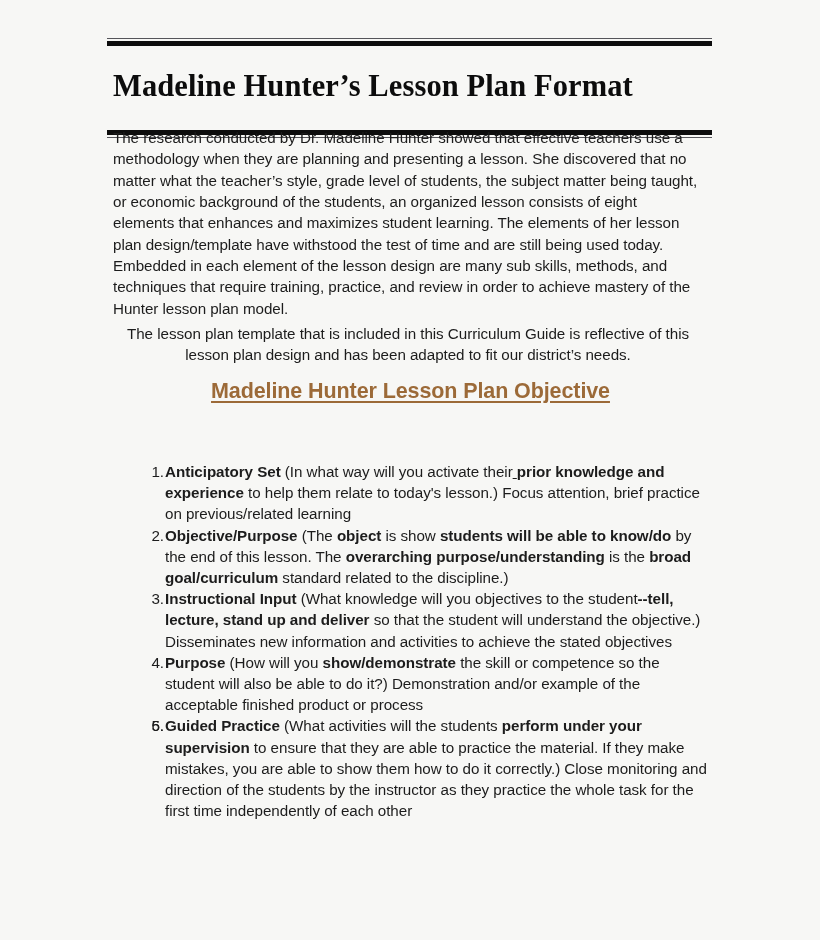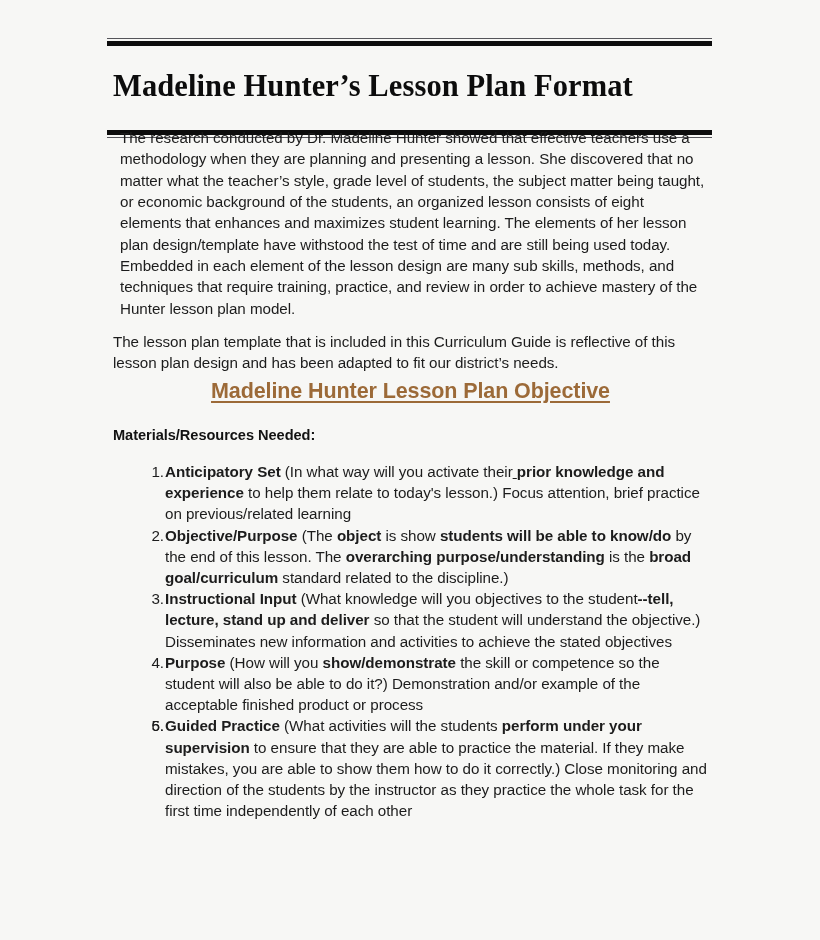--- a/index.html
+++ b/index.html
@@ -56,28 +56,29 @@
 
   
   .para {
     position: absolute;
     font-size: 15.2px;
     line-height: 21.3px;
     color: #1c1c1c;
     letter-spacing: -0.05px;
   }
   #para-1 {
-    left: 120px;
+    left: 113px;
     top: 112px;
     width: 588px;
   }
   #para-2 {
     left: 113px;
-    top: 316px;
+    top: 308px;
     width: 590px;
+    text-align: center;
   }
 
   
   .template-heading {
     position: absolute;
     left: 113px;
     top: 379px;
     width: 595px;
     text-align: center;
     font-size: 21.5px;
@@ -149,21 +150,20 @@
     <div class="rule-gap"></div>
     <div class="rule-thin"></div>
   </div>
 
   <p class="para" id="para-1">The research conducted by Dr. Madeline Hunter showed that effective teachers use a methodology when they are planning and presenting a lesson.  She discovered that no matter what the teacher’s style, grade level of students, the subject matter being taught, or economic background of the students, an organized lesson consists of eight elements that enhances and maximizes student learning.  The elements of her lesson plan design/template have withstood the test of time and are still being used today.  Embedded in each element of the lesson design are many sub skills, methods, and techniques that require training, practice, and review in order to achieve mastery of the Hunter lesson plan model.</p>
 
   <p class="para" id="para-2">The lesson plan template that is included in this Curriculum Guide is reflective of this lesson plan design and has been adapted to fit our district’s needs.</p>
 
   <div class="template-heading">Madeline Hunter Lesson Plan Objective</div>
 
-  <div class="materials-heading">Materials/Resources Needed:</div>
 
   <ol class="elements-list" id="elements-list">
       <li><span class="li-num">1.</span><span class="li-body"><b>Anticipatory Set</b><span> (In what way will you activate their</span><span class="us"> </span><b>prior knowledge and experience</b><span> to help them relate to today's lesson.) Focus attention, brief practice on previous/related learning</span></span></li>
       <li><span class="li-num">2.</span><span class="li-body"><b>Objective/Purpose</b><span> (The </span><b>object</b><span> is show </span><b>students will be able to know/do</b><span> by the end of this lesson. The </span><b>overarching purpose/understanding</b><span> is the </span><b>broad goal/curriculum</b><span> standard related to the discipline.)</span></span></li>
       <li><span class="li-num">3.</span><span class="li-body"><b>Instructional Input</b><span> (What knowledge will you objectives to the student</span><b>--tell, lecture, stand up and deliver</b><span> so that the student will understand the objective.) Disseminates new information and activities to achieve the stated objectives</span></span></li>
       <li><span class="li-num">4.</span><span class="li-body"><b>Purpose</b><span> (How will you </span><b>show/demonstrate</b><span> the skill or competence so the student will also be able to do it?) Demonstration and/or example of the acceptable finished product or process</span></span></li>
       <li><span class="li-num">5.</span></li>
       <li><span class="li-num">6.</span><span class="li-body"><b>Guided Practice</b><span> (What activities will the students </span><b>perform under your supervision</b><span> to ensure that they are able to practice the material. If they make mistakes, you are able to show them how to do it correctly.) Close monitoring and direction of the students by the instructor as they practice the whole task for the first time independently of each other</span></span></li>
     </ol>
 

